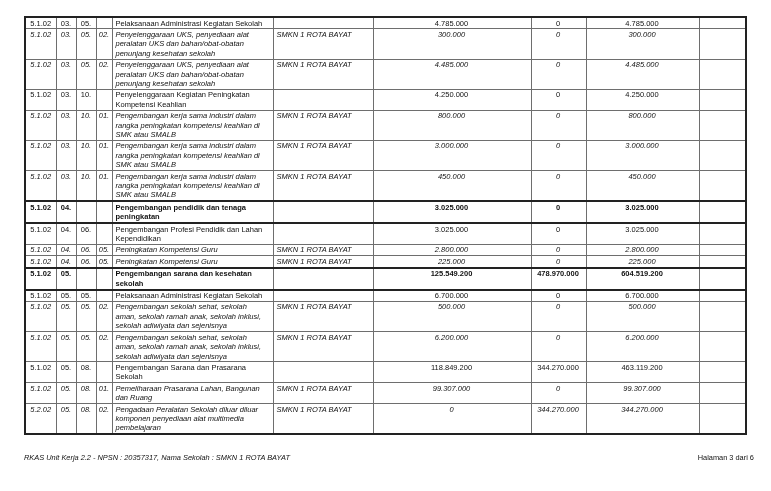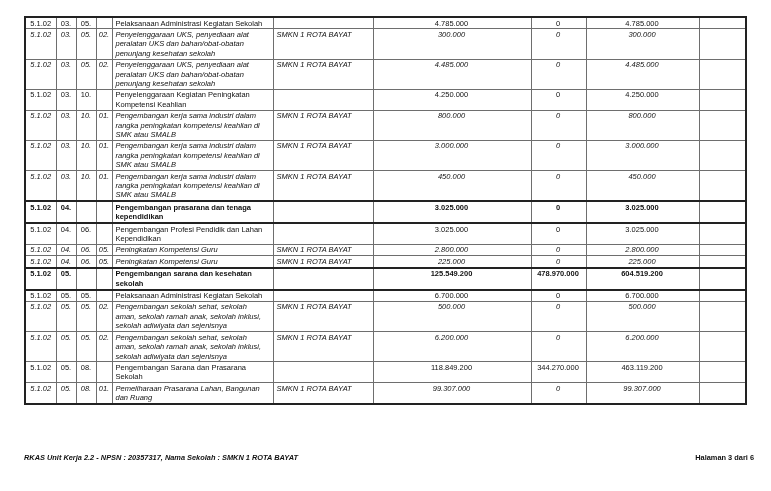--- a/index.html
+++ b/index.html
@@ -41,21 +41,20 @@
   .footer {
     position: absolute;
     left: 24px;
     top: 453px;
     width: 730px;
     display: flex;
     justify-content: space-between;
     font-size: 7.4px;
     line-height: 9px;
     color: #111111;
-    font-weight: bold;
   }
   .footer .left { font-style: italic; }
 </style>
 </head>
 <body>
 
 <div class="page">
 
   <table class="rkas">
     <colgroup>
@@ -153,21 +152,21 @@
           <td class="num">450.000</td>
           <td class="num">0</td>
           <td class="num">450.000</td>
           <td></td>
         </tr>
         <tr class="row-bold">
           <td class="code">5.1.02</td>
           <td class="code">04.</td>
           <td class="code"></td>
           <td class="code"></td>
-          <td>Pengembangan prasarana dan tenaga kependidikan</td>
+          <td>Pengembangan pendidik dan tenaga peningkatan</td>
           <td></td>
           <td class="num">3.025.000</td>
           <td class="num">0</td>
           <td class="num">3.025.000</td>
           <td></td>
         </tr>
         <tr class="row-normal">
           <td class="code">5.1.02</td>
           <td class="code">04.</td>
           <td class="code">06.</td>
@@ -266,20 +265,32 @@
         <tr class="row-italic">
           <td class="code">5.1.02</td>
           <td class="code">05.</td>
           <td class="code">08.</td>
           <td class="code">01.</td>
           <td>Pemeliharaan Prasarana Lahan, Bangunan dan Ruang</td>
           <td>SMKN 1 ROTA BAYAT</td>
           <td class="num">99.307.000</td>
           <td class="num">0</td>
           <td class="num">99.307.000</td>
+          <td></td>
+        </tr>
+        <tr class="row-italic">
+          <td class="code">5.2.02</td>
+          <td class="code">05.</td>
+          <td class="code">08.</td>
+          <td class="code">02.</td>
+          <td>Pengadaan Peralatan Sekolah diluar diluar komponen penyediaan alat multimedia pembelajaran</td>
+          <td>SMKN 1 ROTA BAYAT</td>
+          <td class="num">0</td>
+          <td class="num">344.270.000</td>
+          <td class="num">344.270.000</td>
           <td></td>
         </tr>
       </tbody>
   </table>
 
   <div class="footer">
     <span class="left">RKAS Unit Kerja 2.2 - NPSN : 20357317, Nama Sekolah : SMKN 1 ROTA BAYAT</span>
     <span class="right">Halaman 3 dari 6</span>
   </div>
 

